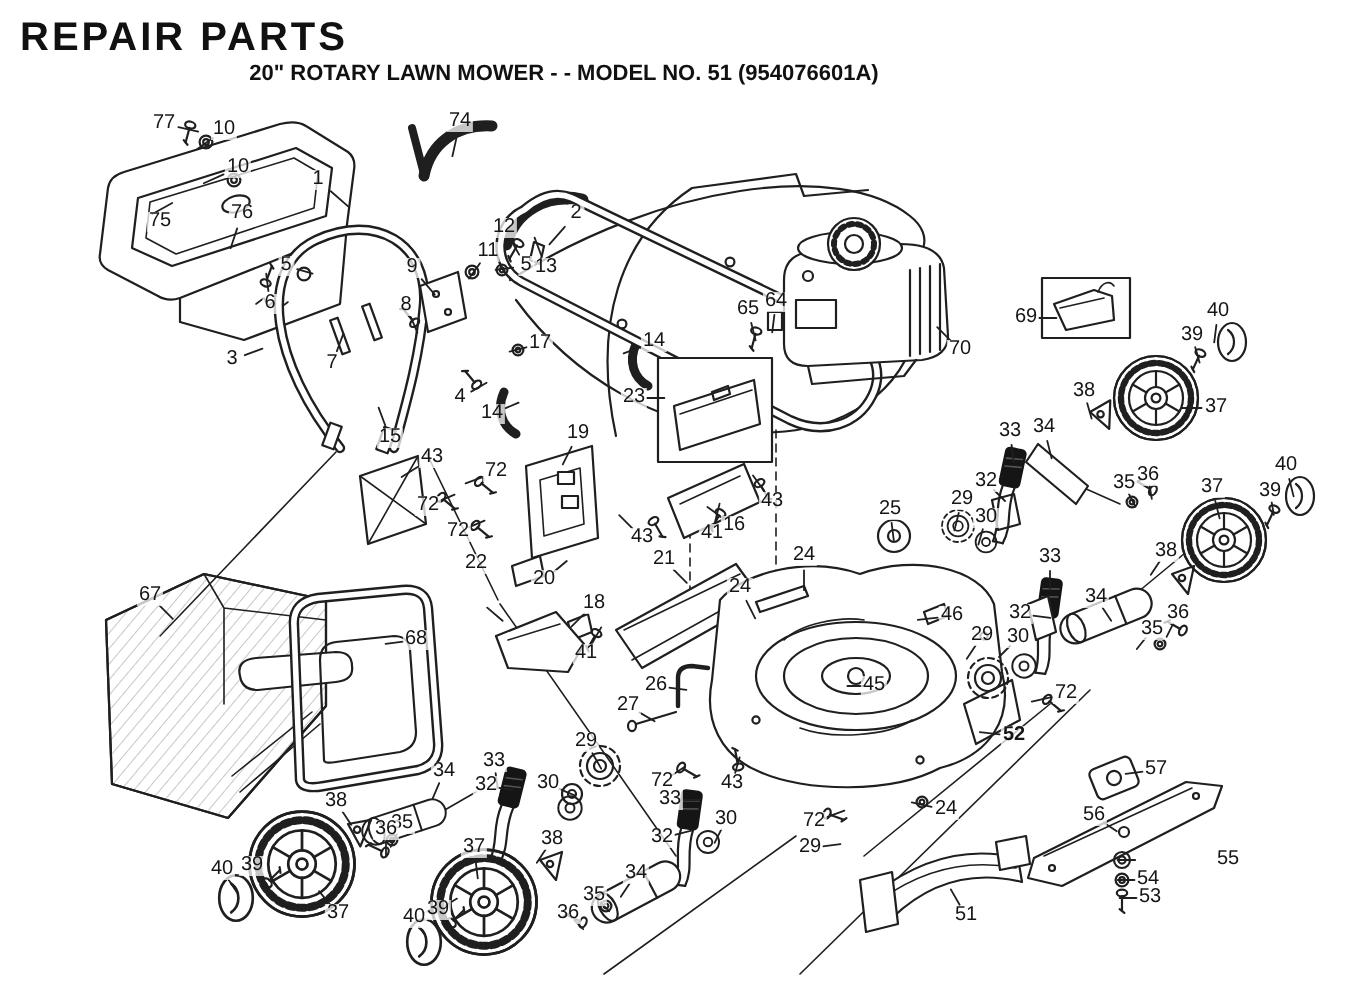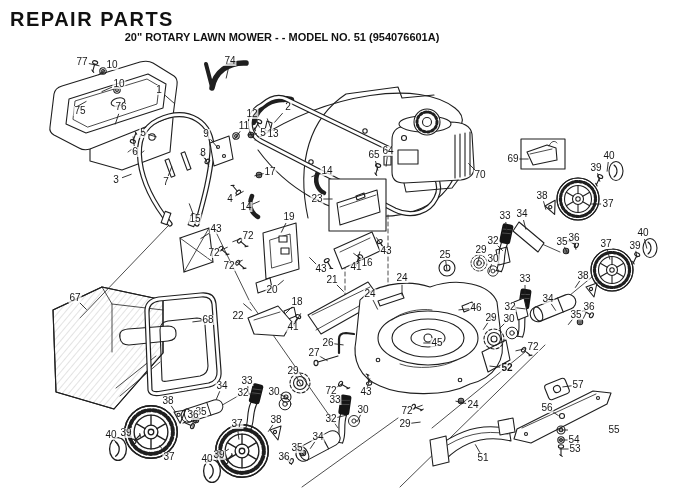--- a/index.html
+++ b/index.html
@@ -495,21 +495,21 @@
         <div class="part-label" style="left: 246px; top: 207px;">14</div>
         <div class="part-label" style="left: 195px; top: 219px; text-align: center;">15</div>
         <div class="part-label" style="left: 327px; top: 171px;">14</div>
         <div class="part-label" style="left: 289px; top: 217px;">19</div>
         <div class="part-label" style="left: 216px; top: 229px;">43</div>
         <div class="part-label" style="left: 248px; top: 236px;">72</div>
         <div class="part-label" style="left: 214px; top: 253px;">72</div>
         <div class="part-label" style="left: 229px; top: 266px;">72</div>
         <div class="part-label" style="left: 317px; top: 199px;">23</div>
         <div class="part-label" style="left: 272px; top: 290px;">20</div>
-        <div class="part-label" style="left: 238px; top: 316px;">22</div>
+        <div class="part-label" style="left: 238px; top: 282px;">22</div>
         <div class="part-label" style="left: 297px; top: 302px;">18</div>
         <div class="part-label" style="left: 293px; top: 327px;">41</div>
         <div class="part-label" style="left: 332px; top: 280px;">21</div>
         <div class="part-label" style="left: 367px; top: 263px;">16</div>
         <div class="part-label" style="left: 321px; top: 269px;">43</div>
         <div class="part-label" style="left: 386px; top: 251px;">43</div>
         <div class="part-label" style="left: 356px; top: 267px;">41</div>
         <div class="part-label" style="left: 402px; top: 278px;">24</div>
         <div class="part-label" style="left: 370px; top: 294px;">24</div>
         <div class="part-label" style="left: 374px; top: 155px;">65</div>

